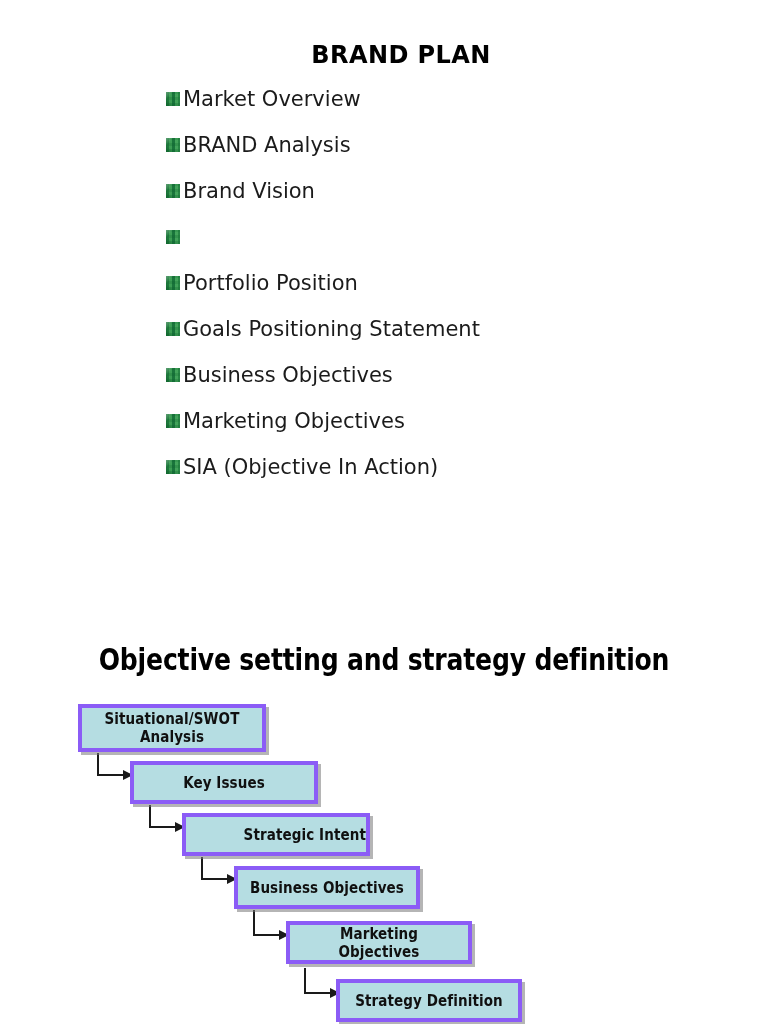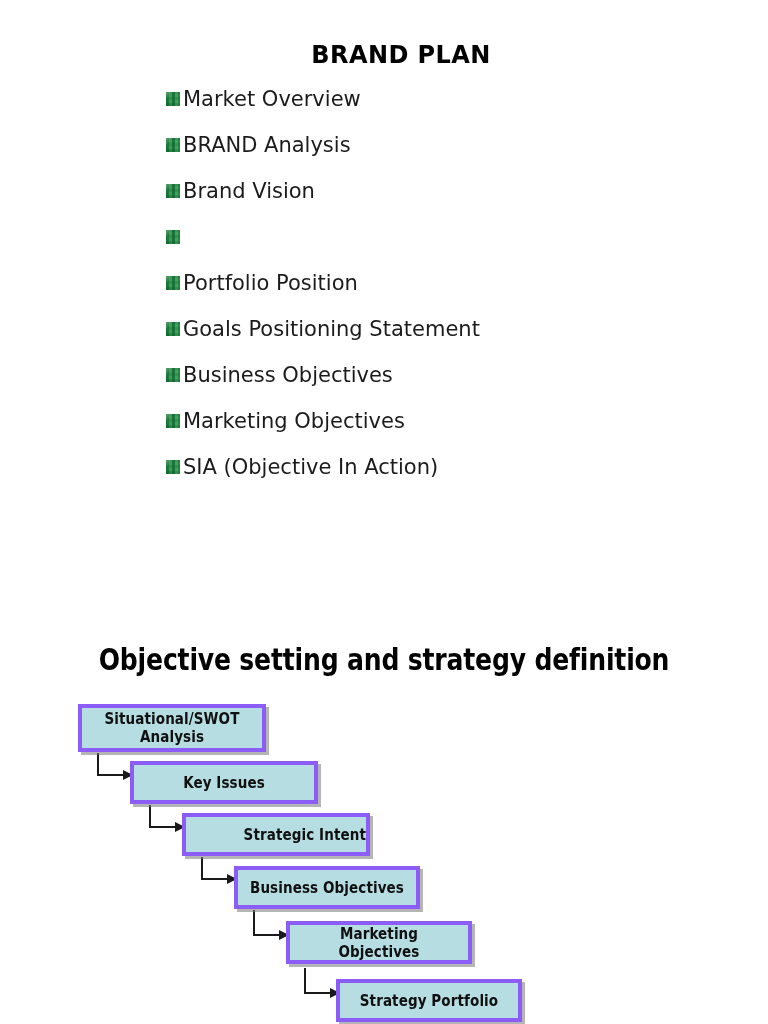--- a/index.html
+++ b/index.html
@@ -220,17 +220,17 @@
         <span class="flow-label">Strategic Intent</span>
       </div>
       <div class="flow-box" style="left: 234px; top: 174px; width: 186px; height: 43px;">
         <span class="flow-label">Business Objectives</span>
       </div>
       <div class="flow-box" style="left: 286px; top: 229px; width: 186px; height: 43px;">
         <span class="flow-label">Marketing
 Objectives</span>
       </div>
       <div class="flow-box" style="left: 336px; top: 287px; width: 186px; height: 43px;">
-        <span class="flow-label">Strategy Portfolio</span>
+        <span class="flow-label">Strategy Definition</span>
       </div>
     </div>
 
 </section>
 
 </body></html>

